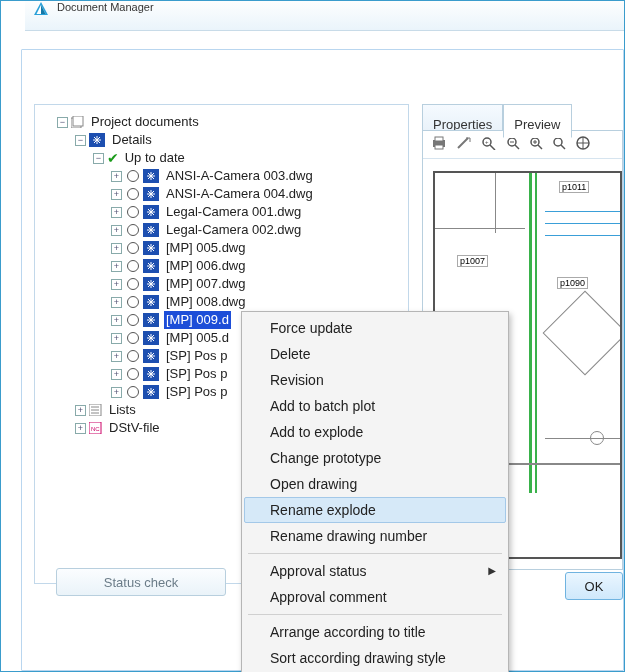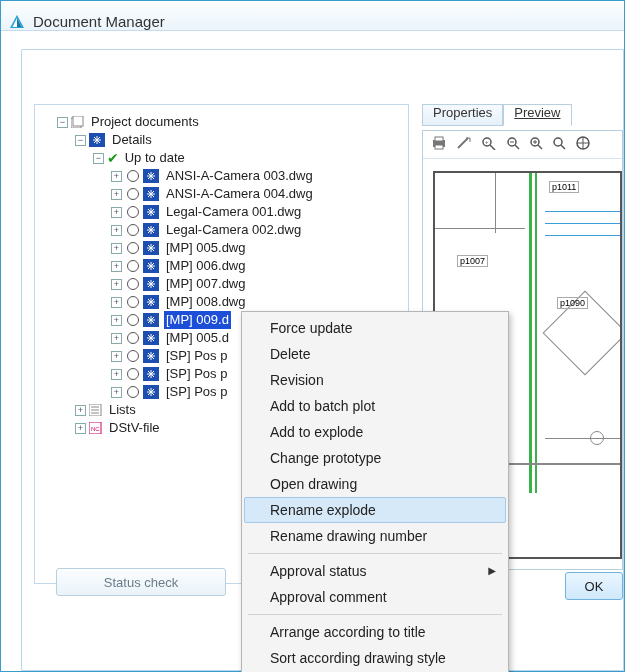--- a/index.html
+++ b/index.html
@@ -1,40 +1,40 @@
 <!DOCTYPE html>
 <html><head>
 <meta charset="utf-8">
 <style>
   * { box-sizing: border-box; margin: 0; padding: 0; font-family: "Segoe UI", Tahoma, sans-serif; }
   html, body { width: 625px; height: 672px; overflow: hidden; background: #fff; }
   .window { width: 625px; height: 672px; border: 1px solid #3a9ccc; background: #fff; display: flex; flex-direction: column; }
-  .titlebar { height: 30px; background: linear-gradient(#fdfefe,#eaf4fb); display: flex; align-items: flex-end; padding: 0 8px; gap: 8px; border-bottom: 1px solid #c8dbe8; font-size: 15px; color: #333; }
+  .titlebar { height: 30px; background: linear-gradient(#fdfefe,#eaf4fb); display: flex; align-items: flex-start; padding: 0 8px; gap: 8px; border-bottom: 1px solid #c8dbe8; font-size: 11px; color: #333; margin-left: 24px; }
   .titlebar .appicon { width: 16px; height: 16px; }
   .body { flex: 1; position: relative; padding: 18px 0 0 18px; }
   .panel { position: absolute; left: 20px; top: 18px; right: 0; bottom: 0; background:#fff; border:1px solid #b9d6ef; border-radius:1px; }
   .content { position:absolute; inset:0; }
   .tree-wrap { position:absolute; left:12px; top:54px; width:375px; height:480px; border:1px solid #c2d8ea; background:#fff; overflow:hidden; }
   .tree { position:absolute; left:22px; top:8px; right:4px; bottom:4px; font-size:13px; color:#222; line-height:18px; }
   .row { display:flex; align-items:center; height:18px; white-space:nowrap; }
   .exp { width:11px; height:11px; border:1px solid #8aa; font-size:9px; line-height:9px; text-align:center; color:#557; margin-right:3px; cursor:pointer; user-select:none; background:#fff; }
   .ind { display:inline-block; }
   .circ { width:12px; height:12px; border:1.5px solid #555; border-radius:50%; margin:0 4px 0 2px; }
   .dwg { width:16px; height:14px; background:#1d4fb0; display:flex; align-items:center; justify-content:center; margin-right:5px; }
   .dwg svg { display:block; }
   .check { color:#1a9b1a; font-size:14px; margin-right:4px; }
   .lbl { padding:0 2px; }
   .sel { background:#1d4ed8; color:#fff; }
   .folder-ico { width:14px; height:12px; margin-right:4px; }
 
   .status-btn { position:absolute; left:34px; bottom:74px; width:170px; height:28px; border:1px solid #b8cfde; background:linear-gradient(#fbfdff,#eaf3f9); color:#6b7c88; font-size:13px; border-radius:3px;margin-top:21px; }
 
   .tabs { position:absolute; left:400px; top:54px; display:flex; font-size:13px; }
-  .tab { padding:0 10px 5px; border:1px solid #b8cfde; background:linear-gradient(#f5faff,#e6f0f8); cursor:pointer; color:#333; }
-  .tab.active { background:#fff; border-bottom:1px solid #fff; position:relative; z-index:2;text-decoration:underline; }
+  .tab { padding:12px 10px 5px; border:1px solid #b8cfde; background:linear-gradient(#f5faff,#e6f0f8); cursor:pointer; color:#333; }
+  .tab.active { background:#fff; border-bottom:1px solid #fff; position:relative; z-index:2; }
   .preview-pane { position:absolute; left:400px; top:80px; right:0; bottom:100px; border:1px solid #b8cfde; background:#fff; }
   .toolbar { height:28px; border-bottom:1px solid #d6e4ef; display:flex; align-items:center; gap:9px; padding:0 8px; font-size:15px; color:#444; }
   .toolbar span { cursor:pointer; }
   .drawing-area { position:absolute; left:10px; top:40px; right:0; bottom:10px; border:2px solid #555; background:#fff; overflow:hidden; }
   .ok-btn { position:absolute; right:0; bottom:70px; width:58px; height:28px; border:1px solid #6fb3e0; background:linear-gradient(#eaf6ff,#cfe8fb); border-radius:3px; font-size:13px; color:#222; }
 
   .ctxmenu { position:absolute; left:240px; top:280px; width:268px; background:#f4f4f4; border:1px solid #b5b5b5; box-shadow:2px 3px 6px rgba(0,0,0,.25); padding:3px 2px; z-index:50; }
   .mi { padding:5px 12px 5px 26px; font-size:14px; color:#222; cursor:default; position:relative; }
   .mi.hover { background:#d6e9f8; border:1px solid #a3c8e8; padding:4px 11px 4px 25px; border-radius:2px; }
   .mi .arrow { position:absolute; right:10px; top:7px; font-size:10px; color:#333; }
@@ -305,22 +305,22 @@
             <div class="green-line" style="left:94px; top:0; width:3px; height:320px"></div>
             <div class="green-line" style="left:100px; top:0; width:2px; height:320px"></div>
             <div class="draw-line" style="left:0; top:290px; width:200px; height:2px"></div>
             <div class="draw-line" style="left:0; top:55px; width:90px; height:1px"></div>
             <div class="draw-line" style="left:60px; top:0; width:1px; height:60px"></div>
             <div class="draw-line" style="left:110px; top:38px; width:90px; height:1px;background:#3a9fd8"></div>
             <div class="draw-line" style="left:110px; top:50px; width:90px; height:1px;background:#3a9fd8"></div>
             <div class="draw-line" style="left:110px; top:62px; width:90px; height:1px;background:#3a9fd8"></div>
             <div style="position:absolute; left:120px; top:130px; width:60px; height:60px; border:1px solid #888; transform:rotate(45deg)"></div>
             <div style="position:absolute; left:22px; top:82px; font-size:9px; border:1px solid #aaa; padding:0 2px">p1007</div>
-            <div style="position:absolute; left:114px; top:8px; font-size:9px; border:1px solid #aaa; padding:0 2px">p1011</div>
-            <div style="position:absolute; left:122px; top:124px; font-size:9px; border:1px solid #aaa; padding:0 2px">p1090</div>
+            <div style="position:absolute; left:124px; top:8px; font-size:9px; border:1px solid #aaa; padding:0 2px">p1011</div>
+            <div style="position:absolute; left:122px; top:104px; font-size:9px; border:1px solid #aaa; padding:0 2px">p1090</div>
             <div class="draw-line" style="left:110px; top:265px; width:80px; height:1px"></div>
             <div style="position:absolute; left:155px; top:258px; width:14px; height:14px; border:1px solid #888; border-radius:50%"></div>
           </div>
         </div>
 
         <button class="ok-btn">OK</button>
 
       </div>
     </div>
 

